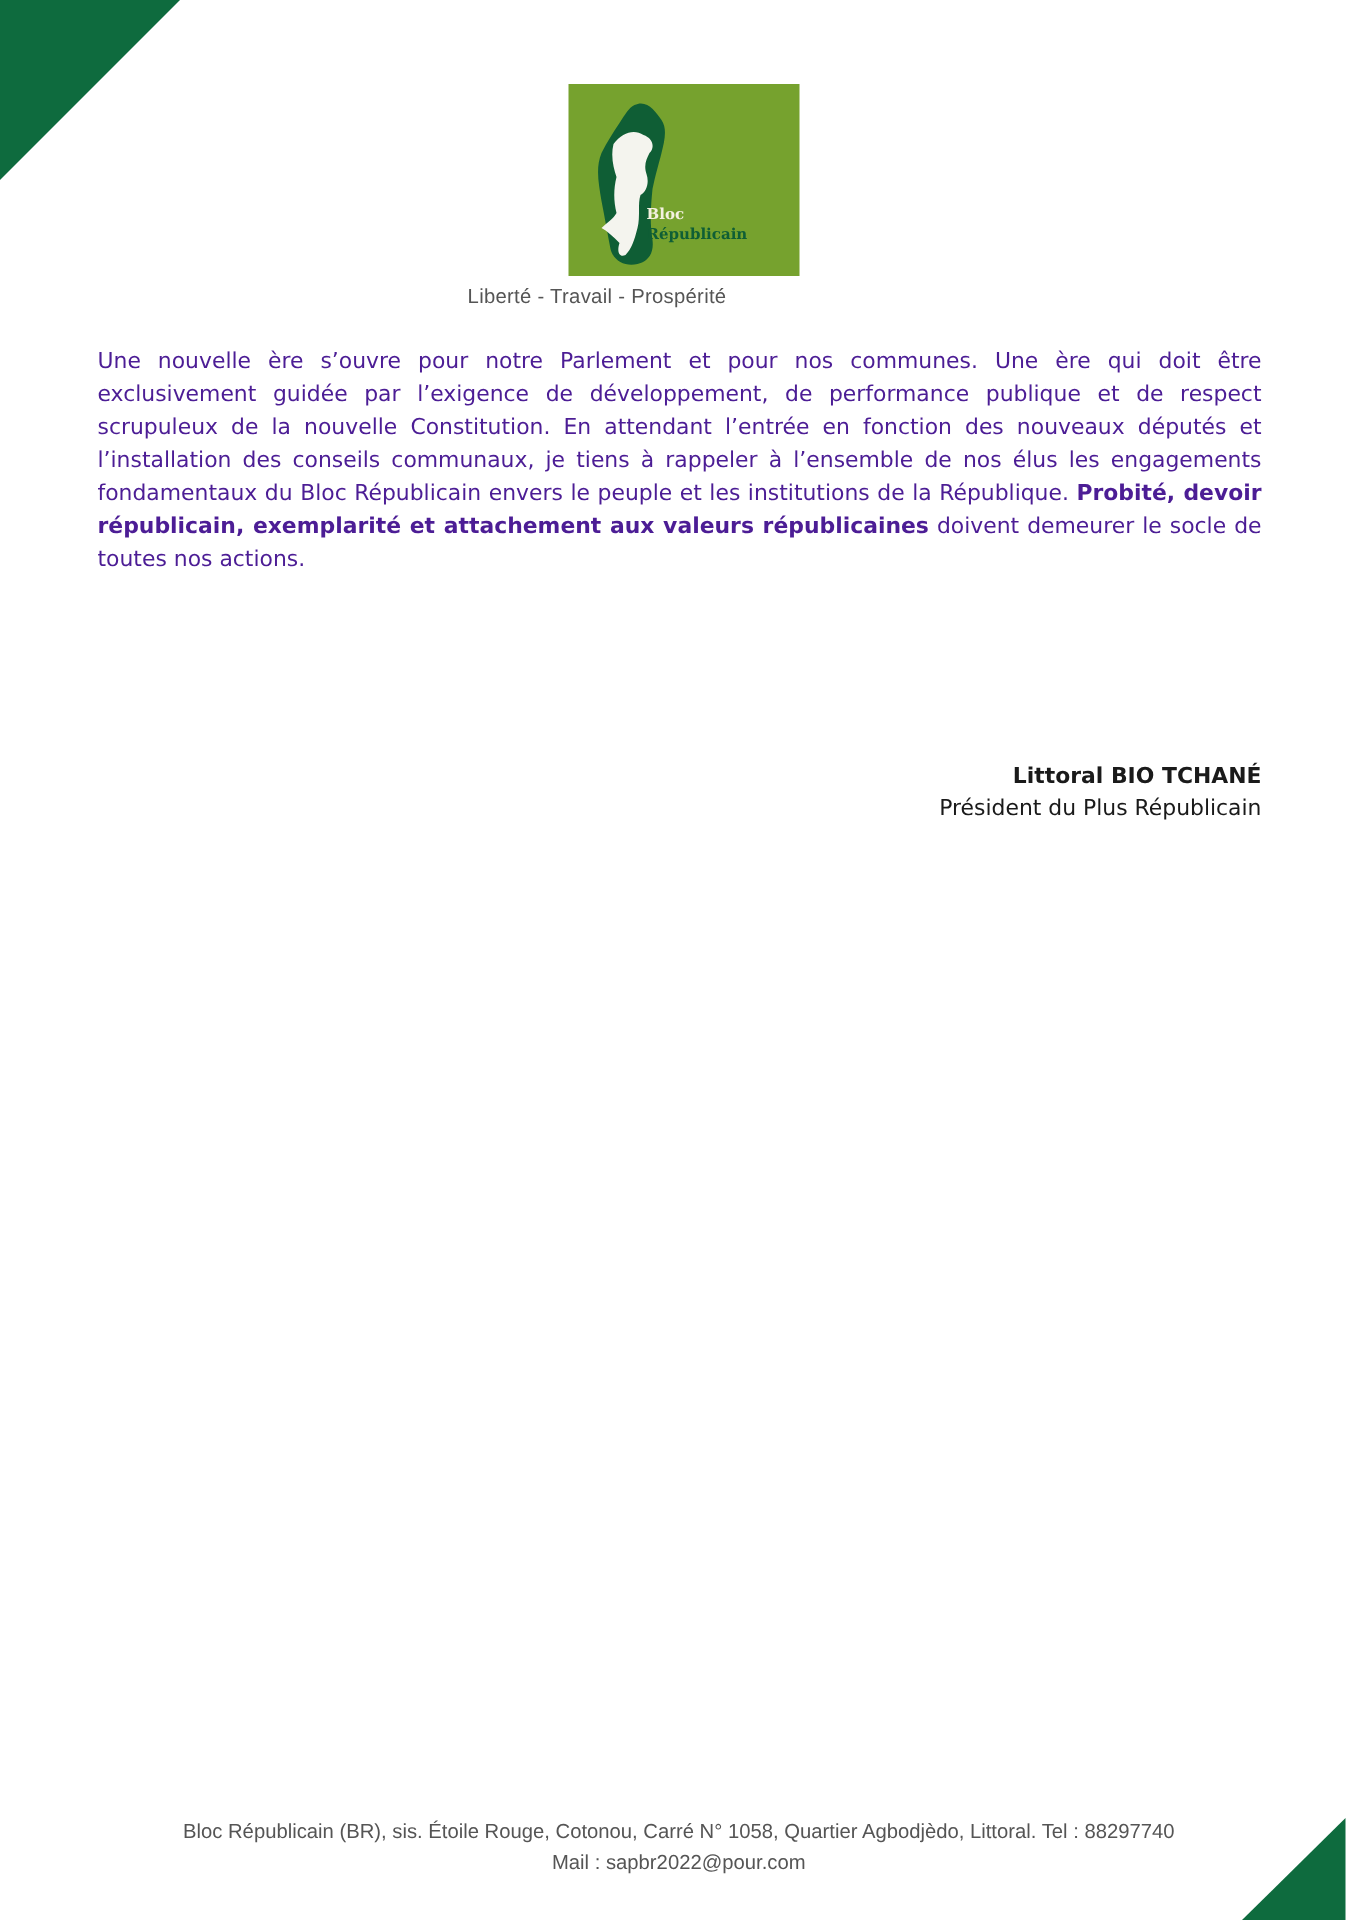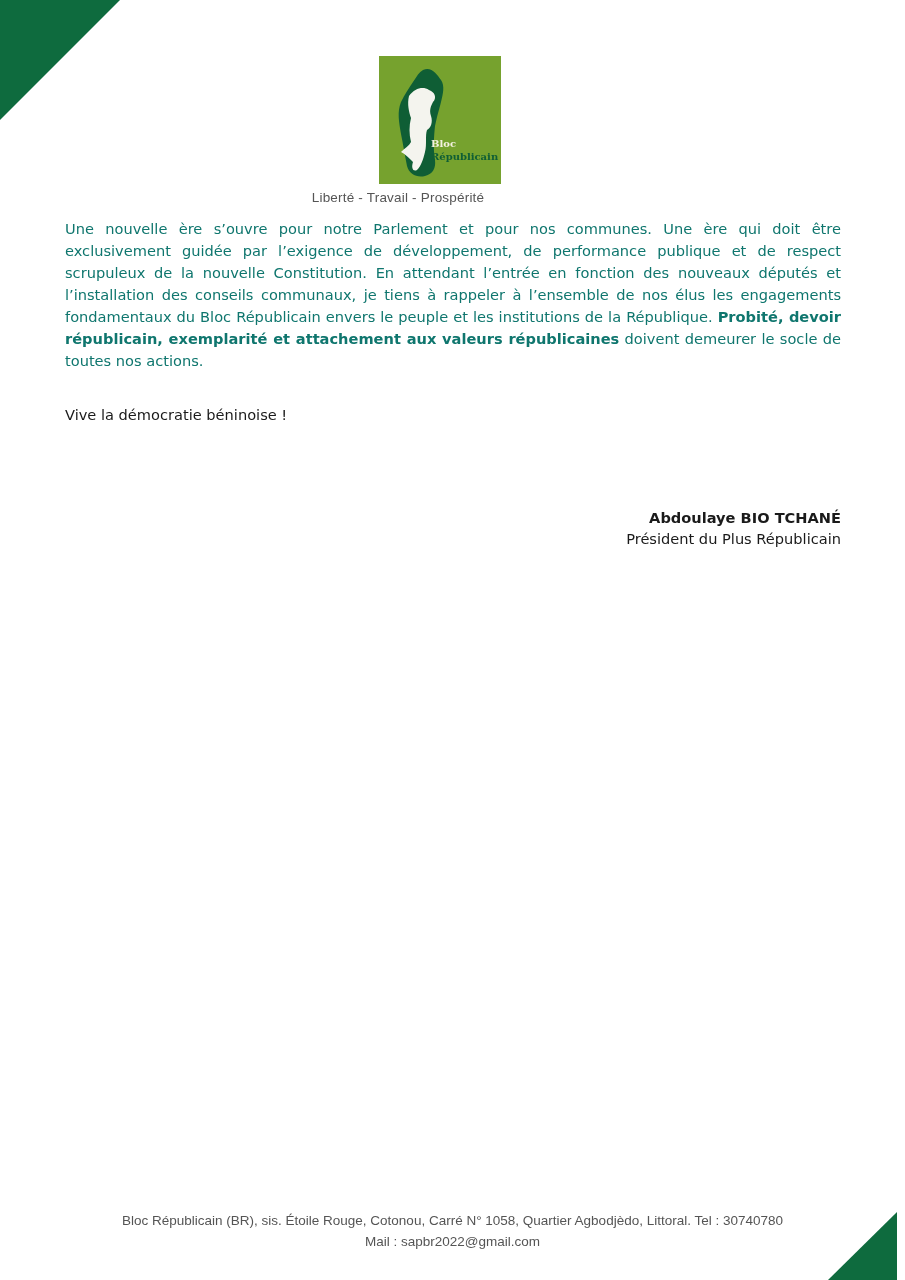--- a/index.html
+++ b/index.html
@@ -9,40 +9,40 @@
     }
     .corner-tl {
       position: absolute; left: 0; top: 0; width: 0; height: 0;
       border-top: 120px solid #0e6b3e; border-right: 120px solid transparent;
     }
     .corner-br {
       position: absolute; left: 828px; top: 1212px; width: 0; height: 0;
       border-bottom: 68px solid #0e6b3e; border-left: 69px solid transparent;
     }
     .logo {
-      position: absolute; left: 379px; top: 56px; width: 122px; height: 128px;
+      position: absolute; left: 379px; top: 56px; width: 154px; height: 128px;
       background: #76a22e;
     }
     .logo svg { position: absolute; left: 0; top: 0; }
     .logo-bloc {
       position: absolute; left: 52px; top: 82px; font-family: "DejaVu Serif", serif;
       font-weight: bold; font-size: 10px; color: #f4f1e0;
     }
     .logo-rep {
       position: absolute; left: 52px; top: 95px; font-family: "DejaVu Serif", serif;
       font-weight: bold; font-size: 10px; color: #0f5e35;
     }
     .motto {
       position: absolute; left: 0; width: 796px; top: 190px; text-align: center;
       font-family: "Liberation Sans", sans-serif; font-size: 13.5px; color: #555;
       letter-spacing: 0.2px;
     }
     .body-para {
-      position: absolute; left: 65px; top: 218px; width: 776px;
-      font-size: 14.6px; line-height: 22px; text-align: justify; color: #0f766e;
+      position: absolute; left: 65px; top: 230px; width: 776px;
+      font-size: 14.6px; line-height: 22px; text-align: justify; color: #4c1d95;
     }
     .body-para b { font-weight: bold; }
     .closing {
       position: absolute; left: 65px; top: 404px; font-size: 14.6px; line-height: 21px;
     }
     .closing div { white-space: nowrap; }
     .signature {
       position: absolute; right: 64px; top: 507px; text-align: right;
       font-size: 14.6px; line-height: 21px;
     }
@@ -64,26 +64,25 @@
   </svg>
   <span class="logo-bloc">Bloc</span>
   <span class="logo-rep">Républicain</span>
 </div>
 
 <div class="motto">Liberté - Travail - Prospérité</div>
 
 <p class="body-para" style="margin:0;"><span>Une nouvelle ère s’ouvre pour notre Parlement et pour nos communes. Une ère qui doit être exclusivement guidée par l’exigence de développement, de performance publique et de respect scrupuleux de la nouvelle Constitution. En attendant l’entrée en fonction des nouveaux députés et l’installation des conseils communaux, je tiens à rappeler à l’ensemble de nos élus les engagements fondamentaux du Bloc Républicain envers le peuple et les institutions de la République. </span><b>Probité, devoir républicain, exemplarité et attachement aux valeurs républicaines</b><span> doivent demeurer le socle de toutes nos actions.</span></p>
 
 <div class="closing">
-  <div>Vive la démocratie béninoise !</div>
 </div>
 
 <div class="signature">
-  <div class="sig-name">Abdoulaye BIO TCHANÉ</div>
+  <div class="sig-name">Littoral BIO TCHANÉ</div>
   <div>Président du Plus Républicain</div>
 </div>
 
 <div class="footer">
-  <div>Bloc Républicain (BR), sis. Étoile Rouge, Cotonou, Carré N° 1058, Quartier Agbodjèdo, Littoral. Tel : 30740780</div>
-  <div>Mail : sapbr2022@gmail.com</div>
+  <div>Bloc Républicain (BR), sis. Étoile Rouge, Cotonou, Carré N° 1058, Quartier Agbodjèdo, Littoral. Tel : 88297740</div>
+  <div>Mail : sapbr2022@pour.com</div>
 </div>
 
 <div class="corner-br"></div>
 
 </body></html>

